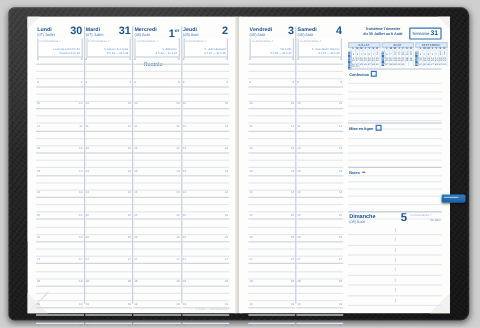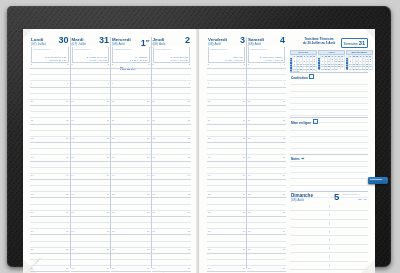--- a/index.html
+++ b/index.html
@@ -23,21 +23,21 @@
     opacity:.85;
   }
   .cover-sheen{
     position:absolute;left:7px;top:6px;width:384px;height:261px;border-radius:5px 7px 7px 5px;
     background:linear-gradient(160deg, rgba(255,255,255,.10) 0%, rgba(255,255,255,0) 32%);
     pointer-events:none;
   }
 
   
   .paper{
-    position:absolute;left:23px;top:29px;width:352px;height:187px;
+    position:absolute;left:23px;top:14px;width:352px;height:187px;
     background:#fdfdfb;
     box-shadow:0 1px 2px rgba(0,0,0,.45);
   }
   .page{position:absolute;top:0;height:247px;background:#fdfdfb;}
   .page-left{left:0;width:175px;}
   .page-right{left:177px;width:175px;}
   .gutter{
     position:absolute;left:173px;top:0;width:6px;height:247px;
     background:linear-gradient(90deg,#eceae6 0%,#d8d5cf 45%,#fbfbf9 55%,#f4f3f0 100%);
   }

